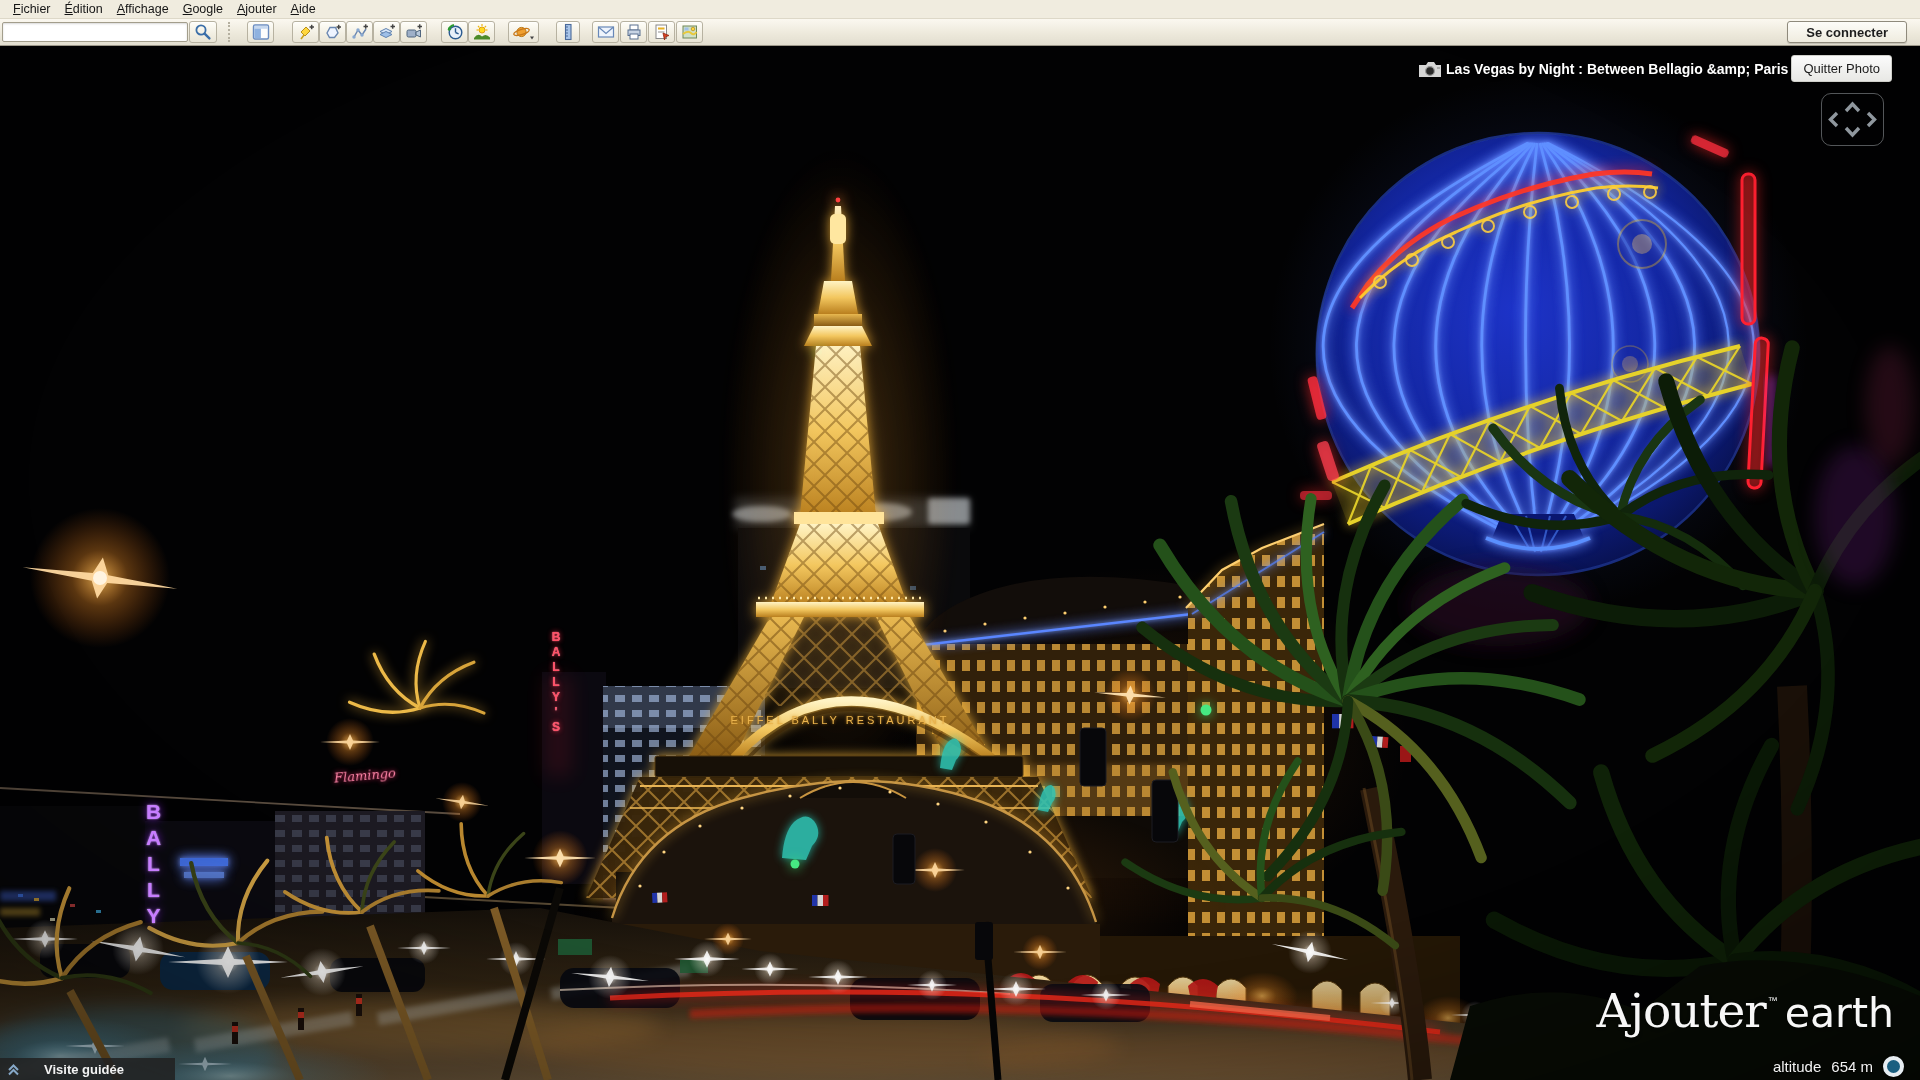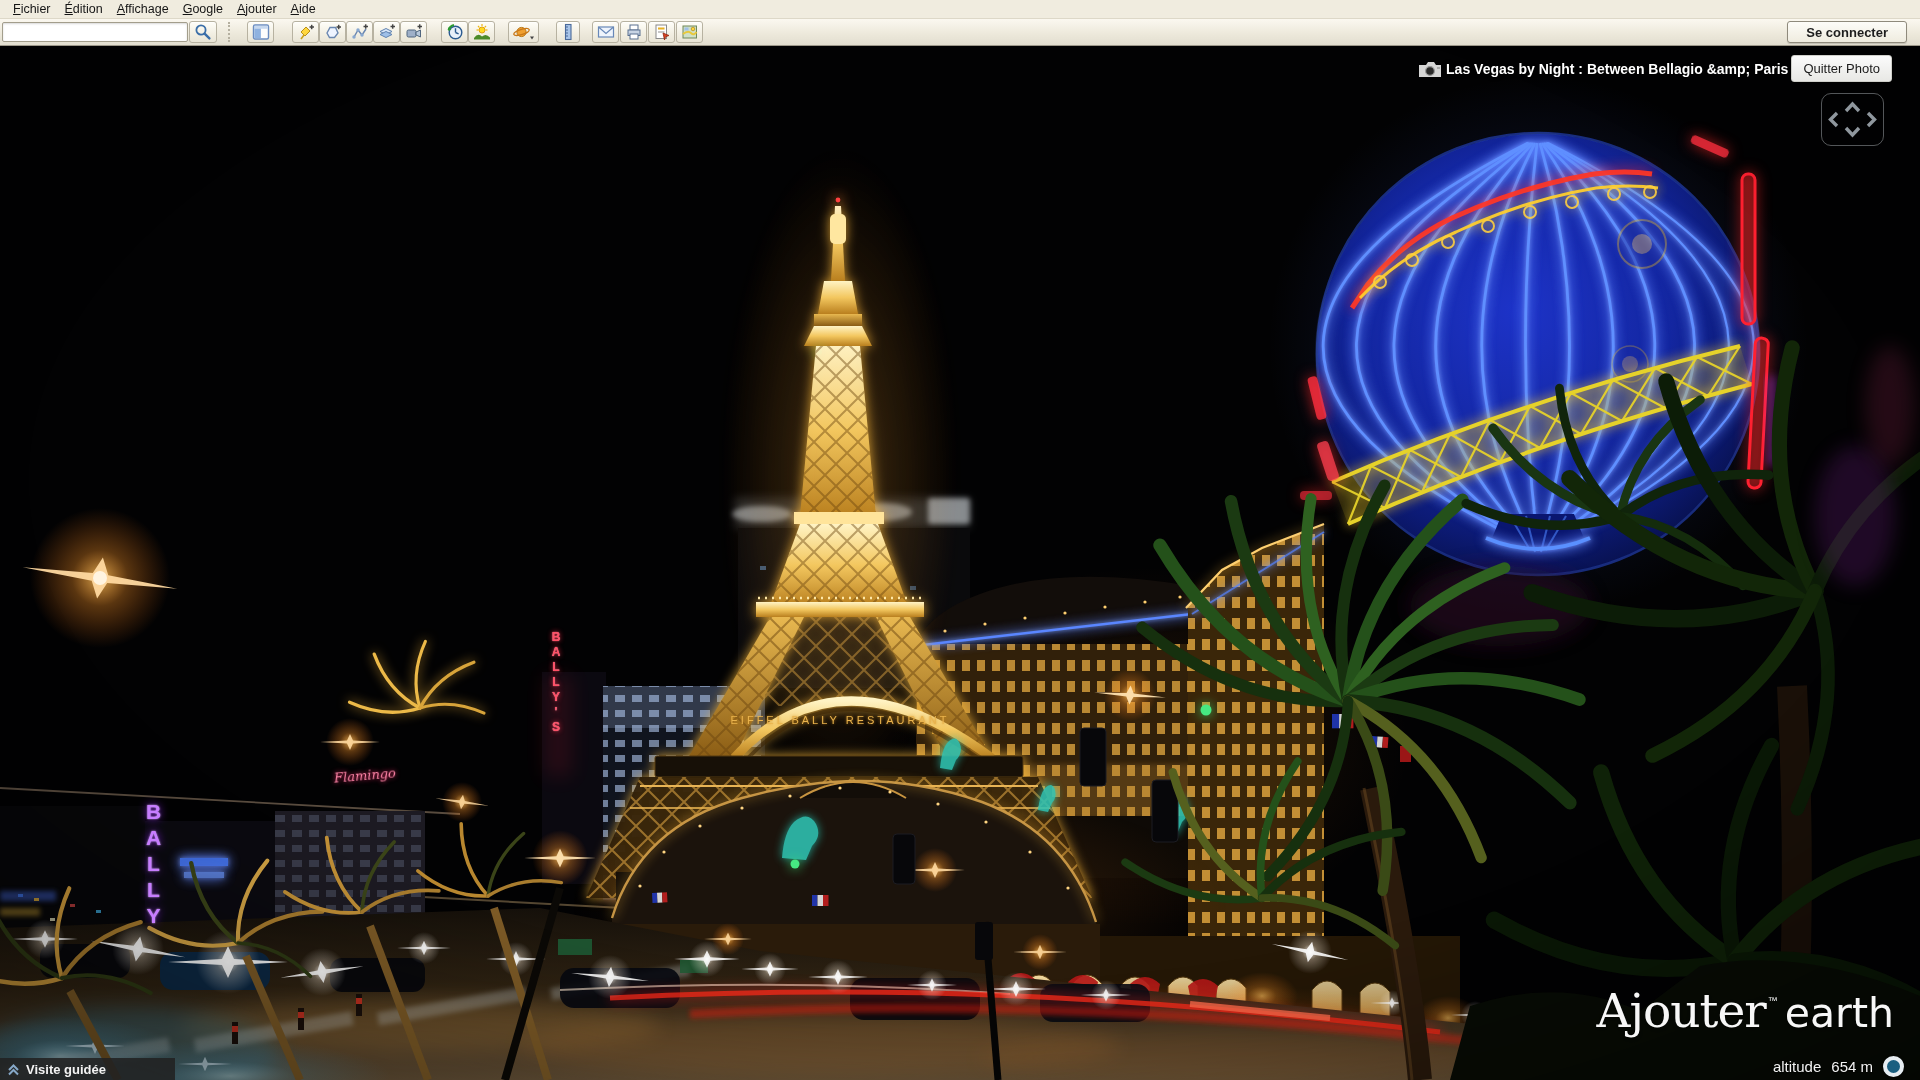--- a/index.html
+++ b/index.html
@@ -43,21 +43,21 @@
   
   .photo-header{position:absolute;top:9px;right:28px;display:flex;align-items:center;gap:3px;}
   .photo-title{font-size:14px;font-weight:bold;color:#fff;text-shadow:0 1px 2px #000,0 0 4px rgba(0,0,0,.8);}
   .exit-btn{background:linear-gradient(#fbfbfb,#e8e8e5);border:1px solid #cfcfca;border-radius:3px;
             padding:5px 11px;font-size:13px;color:#1b1b1b;box-shadow:0 1px 3px rgba(0,0,0,.45);cursor:pointer;
             font-family:"Liberation Sans",sans-serif;}
   .navpad{position:absolute;top:47px;right:36px;width:61px;height:51px;
           border:1px solid rgba(185,190,195,.45);border-radius:10px;cursor:pointer;}
   
   .tourbar{position:absolute;left:0;bottom:0;width:175px;height:22px;background:rgba(33,33,33,.88);
-           display:flex;align-items:center;gap:6px;padding-left:7px;box-sizing:border-box;cursor:pointer;}
+           display:flex;align-items:center;gap:24px;padding-left:7px;box-sizing:border-box;cursor:pointer;}
   .tourbar span{font-size:13px;font-weight:bold;color:#f2f2f2;}
   
   .status{position:absolute;right:16px;bottom:3px;display:flex;align-items:center;gap:10px;
           color:#f2f2f2;font-size:15px;text-shadow:0 1px 2px #000;}
   .alt-label{}
   .stream{width:13px;height:13px;border-radius:50%;border:4px solid #e6edf2;background:#1a5f80;
           box-shadow:0 0 4px rgba(0,0,0,.6);}
   
   .wm{position:absolute;right:26px;bottom:42px;display:flex;align-items:baseline;color:#fff;
       opacity:.97;text-shadow:0 1px 4px rgba(0,0,0,.6);pointer-events:none;}

